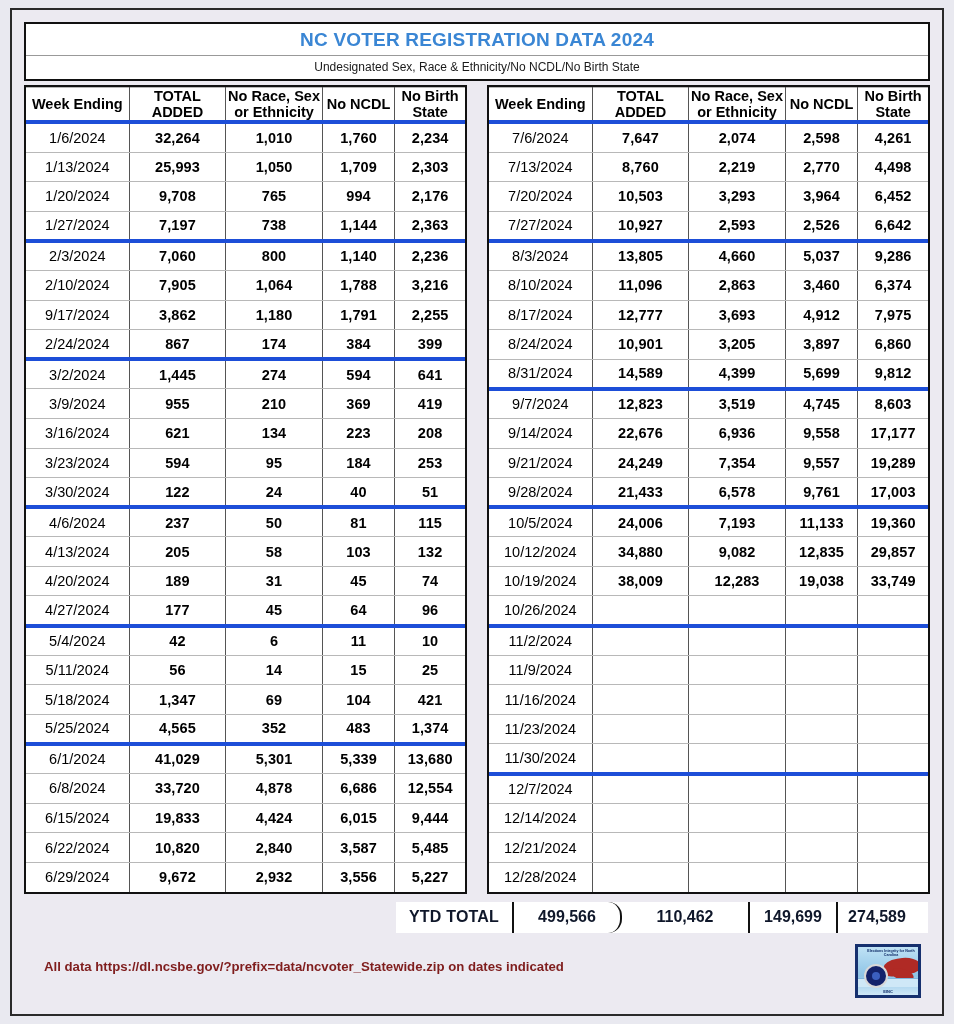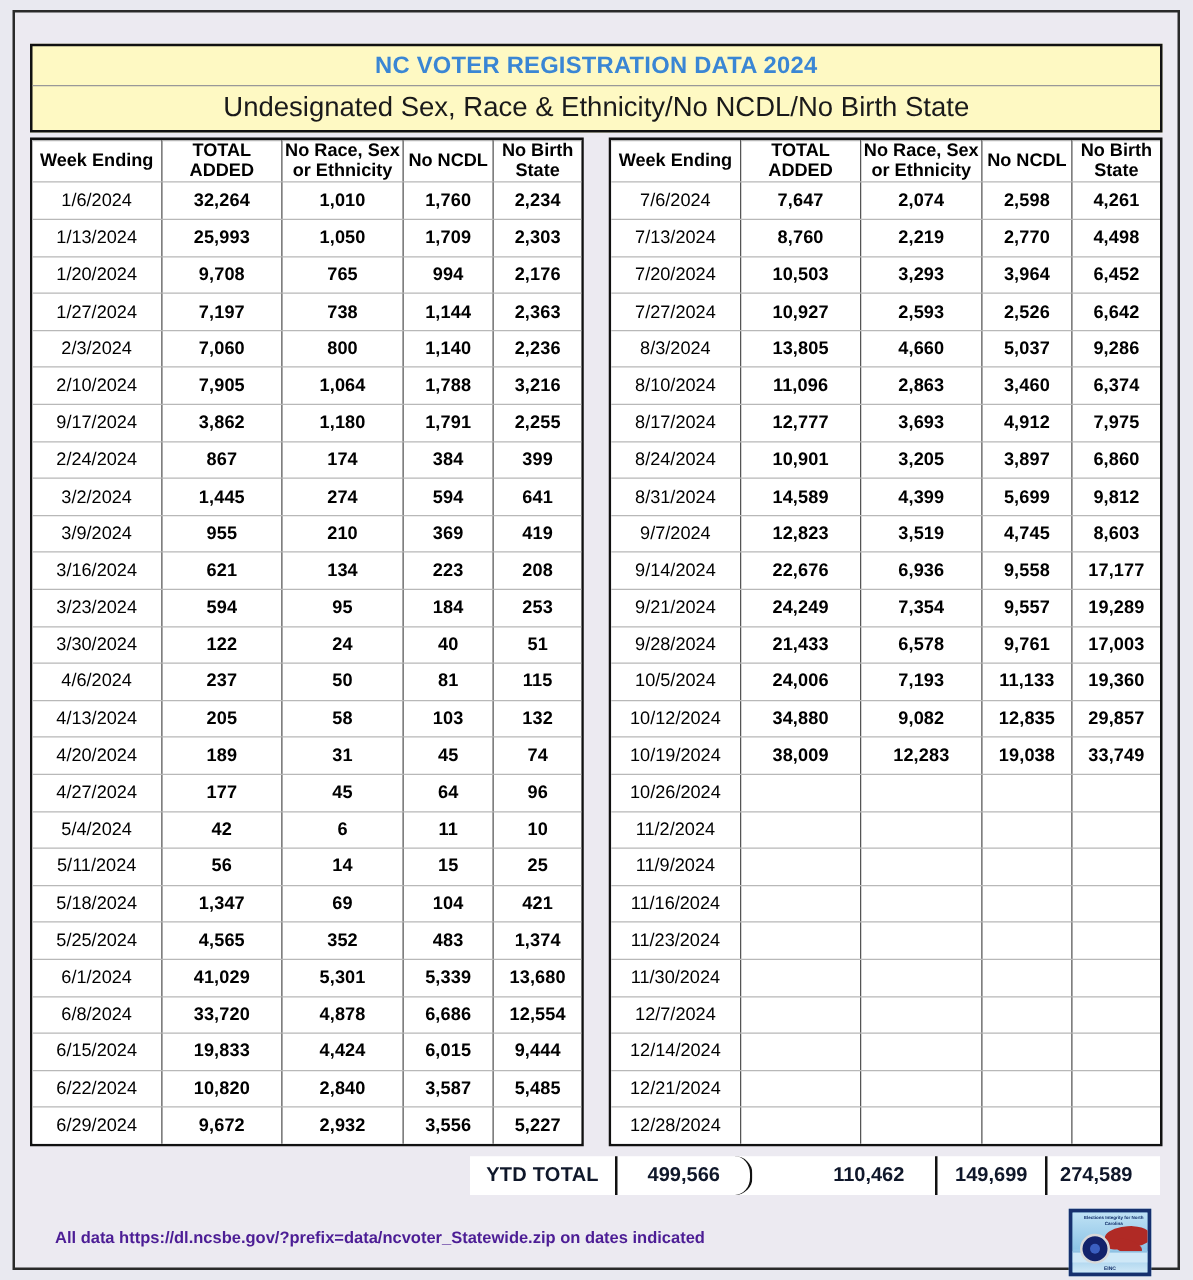--- a/index.html
+++ b/index.html
@@ -23,37 +23,37 @@
     position: relative;
     width: 934px; height: 1008px;
     border: 2px solid #2a2a2a;
     background: #eceaf1;
     padding: 12px 12px 6px 12px;
   }
 
   
   .titlebox {
     border: 2px solid #111;
-    background: #fef9c3;
-    margin: 13px 0 0 0;
+    background: #ffffff;
+    margin: 0 0 0 0;
   }
   .title-main {
     text-align: center;
     color: #3a86d4;
     font-weight: bold;
     font-size: 19px;
     letter-spacing: 0.2px;
     padding: 5px 0 4px 0;
     border-bottom: 1px solid #999;
     white-space: nowrap;
   }
   .title-sub {
     text-align: center;
     color: #1a1a1a;
-    font-size: 22px;
+    font-size: 12px;
     padding: 4px 0 5px 0;
     white-space: nowrap;
   }
 
   
   .tables {
     display: flex;
     flex-direction: row;
     gap: 20px;
     margin-top: 4px;
@@ -98,21 +98,21 @@
   td.date {
     font-weight: normal;
     font-size: 13.2px;
     color: #1c1c1c;
   }
   td.num {
     font-weight: bold;
     font-size: 15.2px;
     letter-spacing: 0.1px;
   }
-  tr.month-start > td { border-top: 1px solid #1d4ed8; margin-top: 36px; }
+  tr.month-start > td { border-top: 4px solid #1d4ed8; margin-top: 36px; }
   tbody tr:last-child > td { border-bottom: none; }
 
   
   col.c-date { width: 23.5%; }
   col.c-tot  { width: 22%; }
   col.c-race { width: 22%; }
   col.c-ncdl { width: 16.5%; }
   col.c-birth{ width: 16%; }
 
   
@@ -132,36 +132,36 @@
     display: flex; align-items: center; justify-content: center;
     font-weight: bold;
     font-size: 16px;
     color: #0f172a;
     padding: 0 9px;
     border-right: 2px solid #111;
   }
   .ytd-cell:last-child { border-right: none; }
   .ytd-label { width: 118px; letter-spacing: 0.2px; }
   .ytd-v1 { width: 108px; border-radius: 14px; }
-  .ytd-v2 { width: 108px; margin-left: 40px; }
+  .ytd-v2 { width: 128px; }
   .ytd-v3 { width: 88px; }
   .ytd-v4 { width: 90px; padding-right: 21px; }
 
   
   .footer {
     position: relative;
     margin-top: 16px;
     height: 58px;
   }
   .footer-note {
     position: absolute;
     left: 20px; top: 10px;
     font-size: 13.2px;
     font-weight: bold;
-    color: #4c1d95;
+    color: #7f1d1d;
     white-space: nowrap;
   }
   .badge {
     position: absolute;
     right: 9px; top: -5px;
     width: 66px; height: 54px;
     border: 3px solid #16306e;
     background: #9fd0ec;
     overflow: hidden;
   }

